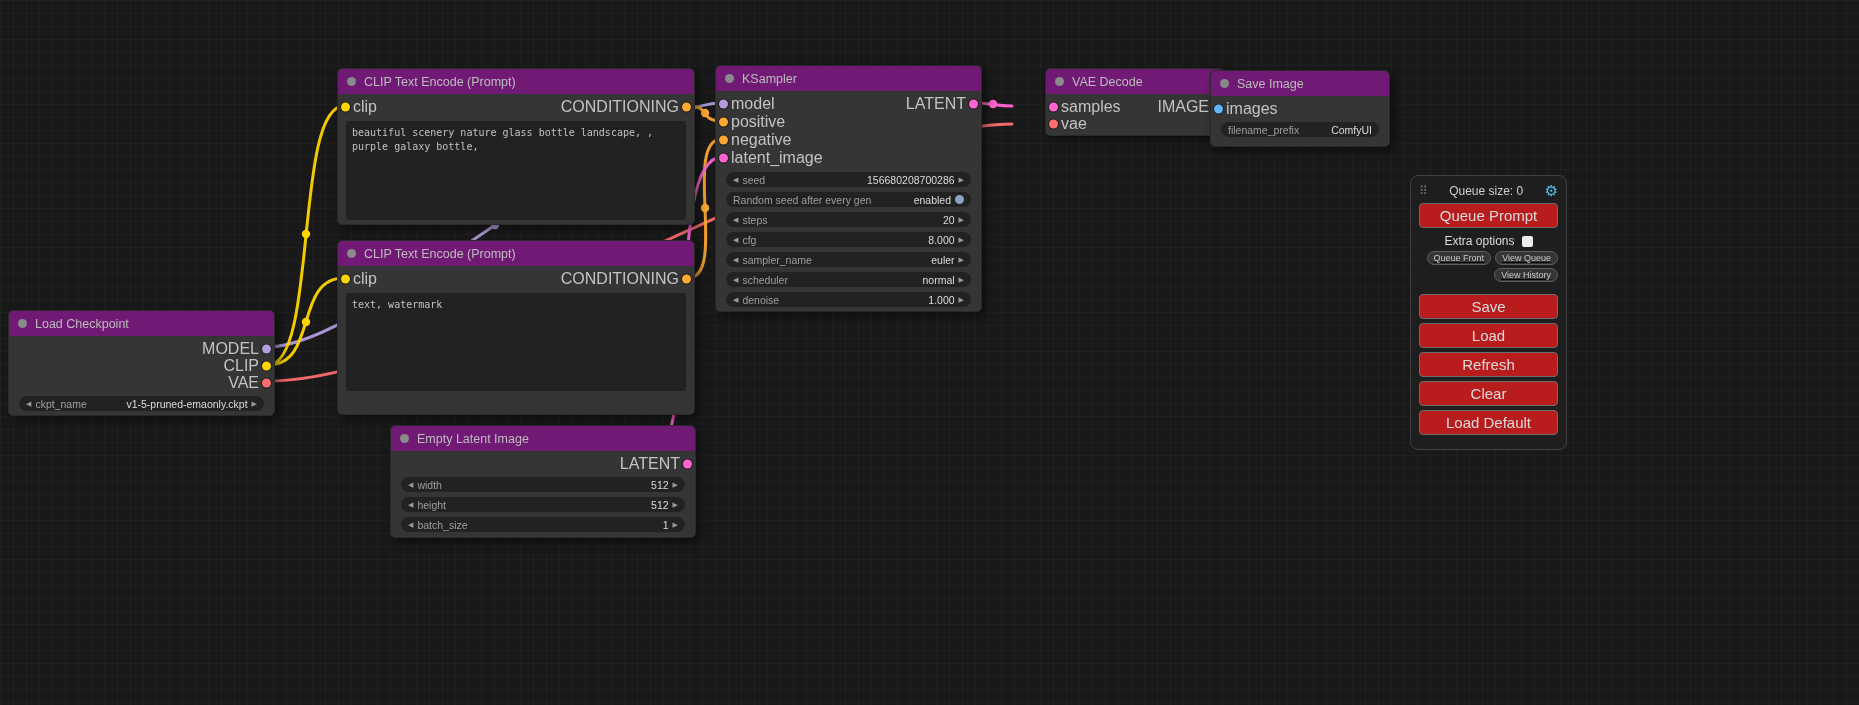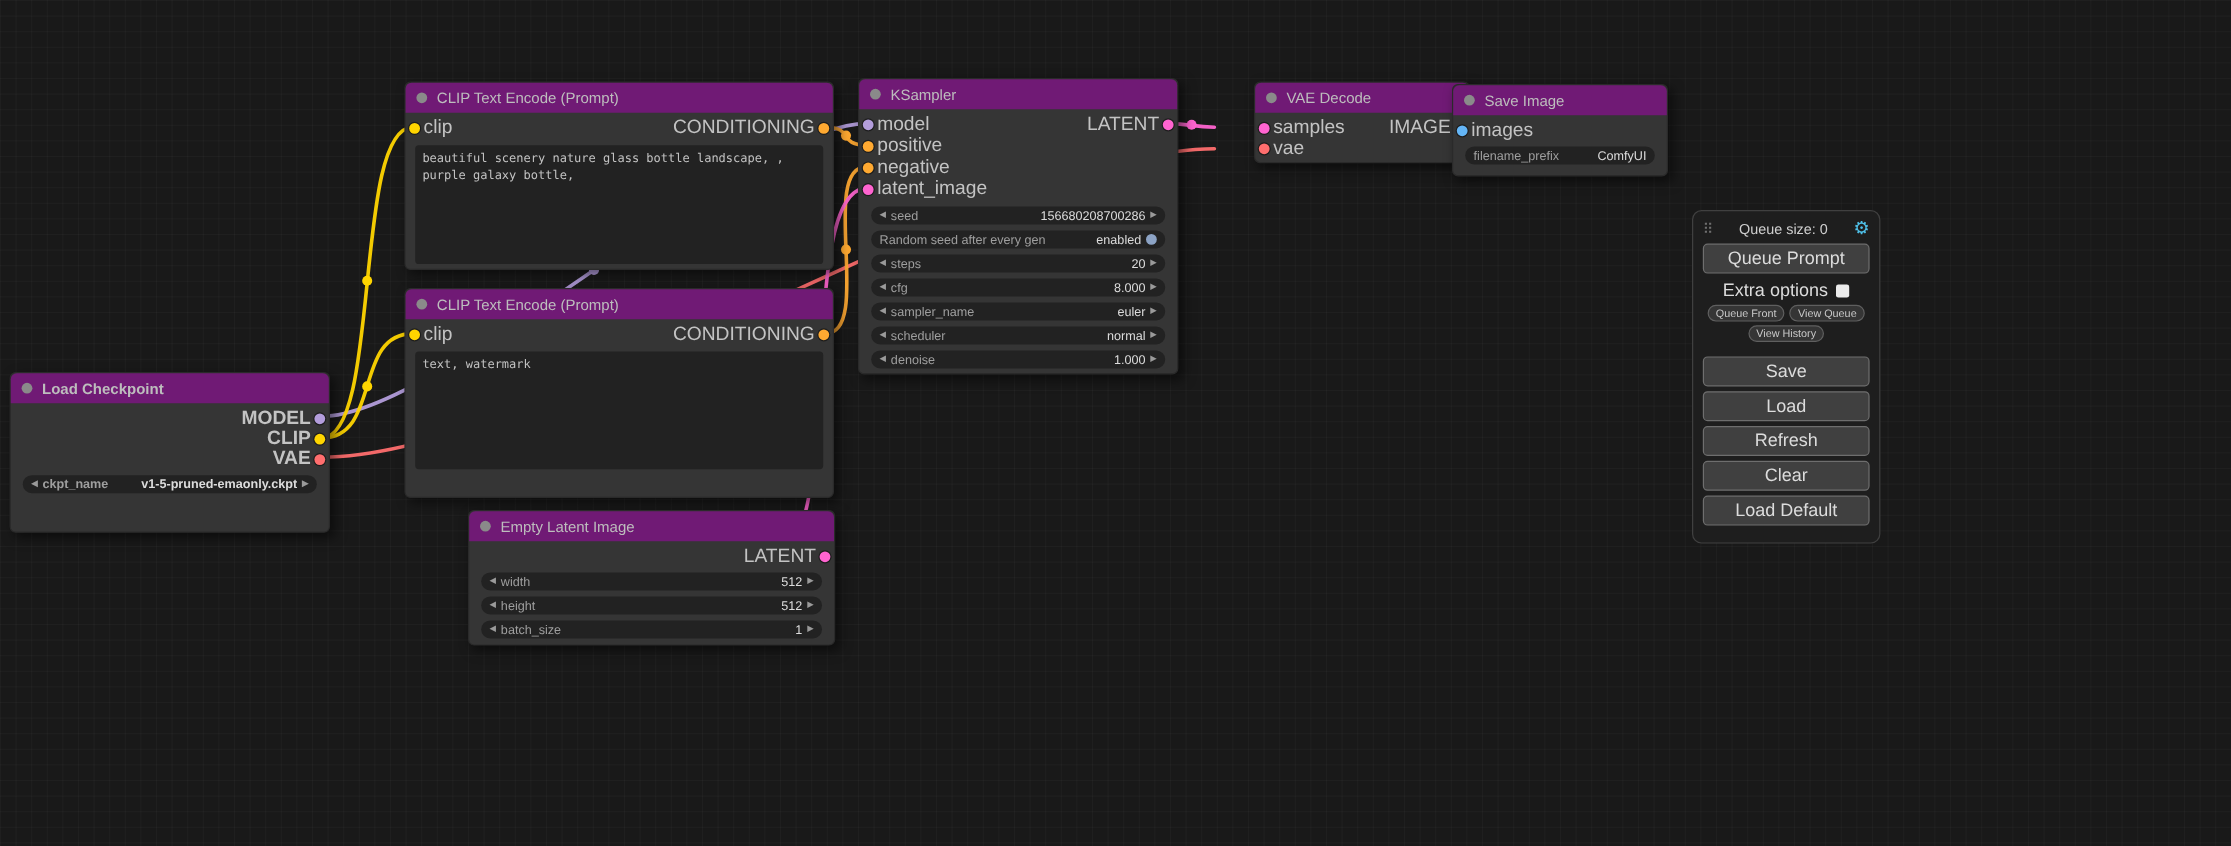--- a/index.html
+++ b/index.html
@@ -67,26 +67,26 @@
     position:absolute; left:1410px; top:175px; width:157px; z-index:3;
     background:#1e1e1e; border:1px solid #404040; border-radius:8px;
     padding:7px 8px 10px;
   }
   .qp-header { display:flex; align-items:center; color:#cfcfcf; font-size:12px; margin-bottom:5px; }
   .drag-handle { color:#6f6f6f; font-size:12px; cursor:move; flex:0 0 auto; }
   .qp-title { flex:1 1 auto; text-align:center; }
   .gear-icon { font-size:15px; cursor:pointer; flex:0 0 auto; line-height:1; }
   .btn {
     display:block; width:100%; margin:4px 0; padding:3px 12px;
-    background:#404040; border:1px solid #6e6e6e; border-radius:4px;
+    background:#b91c1c; border:1px solid #6e6e6e; border-radius:4px;
     color:#dcdcdc; font-size:15px; font-family:inherit; text-align:center; cursor:pointer;
   }
-  .extra-row { display:flex; align-items:center; justify-content:center; gap:7px; color:#dcdcdc; font-size:15px; margin:6px 0 3px; }
+  .extra-row { display:flex; align-items:center; justify-content:center; gap:7px; color:#dcdcdc; font-size:12px; margin:6px 0 3px; }
   .checkbox { width:11px; height:11px; background:#ececec; border-radius:2px; cursor:pointer; }
-  .mini-row { display:flex; justify-content:center; gap:4px; margin:3px 0; }
+  .mini-row { display:flex; justify-content:flex-end; gap:4px; margin:3px 0;text-decoration:underline; }
   .mini-btn {
     background:#353535; border:1px solid #5f5f5f; border-radius:8px;
     color:#c9c9c9; font-size:9px; font-family:inherit; padding:1px 6px; cursor:pointer; white-space:nowrap;
   }
   .btn-group { margin-top:12px; }
 </style>
 </head>
 <body>
 
 <svg class="wires" width="1859" height="705" viewBox="0 0 1859 705">
@@ -104,21 +104,21 @@
   <circle cx="306" cy="234" r="4.2" style="fill: rgb(255, 213, 0);"></circle>
   <circle cx="306" cy="322" r="4.2" style="fill: rgb(255, 213, 0);"></circle>
   <circle cx="640" cy="252" r="4.2" style="fill: rgb(255, 110, 110);"></circle>
   <circle cx="705" cy="113" r="4.2" style="fill: rgb(255, 169, 49);"></circle>
   <circle cx="705" cy="208" r="4.2" style="fill: rgb(255, 169, 49);"></circle>
   <circle cx="683" cy="310" r="4.2" style="fill: rgb(255, 100, 208);"></circle>
   <circle cx="993" cy="104" r="4.2" style="fill: rgb(255, 100, 208);"></circle>
   <circle cx="1197" cy="107" r="4.2" style="fill: rgb(100, 181, 246);"></circle>
 </svg>
 
-<div class="node" style="left:8px; top:310px; width:267px; height:134px;font-weight:bold;">
+<div class="node" style="left:8px; top:310px; width:267px; height:106px;">
   <div class="node-title">
     <span class="collapse-dot"></span>
     <span>Load Checkpoint</span>
   </div>
   <div class="node-body">
     <div class="slot-row out-only compact">
       <span class="slot-label">MODEL</span>
       <span class="slot-dot out" style="background: rgb(179, 157, 219);"></span>
     </div>
     <div class="slot-row out-only compact">

